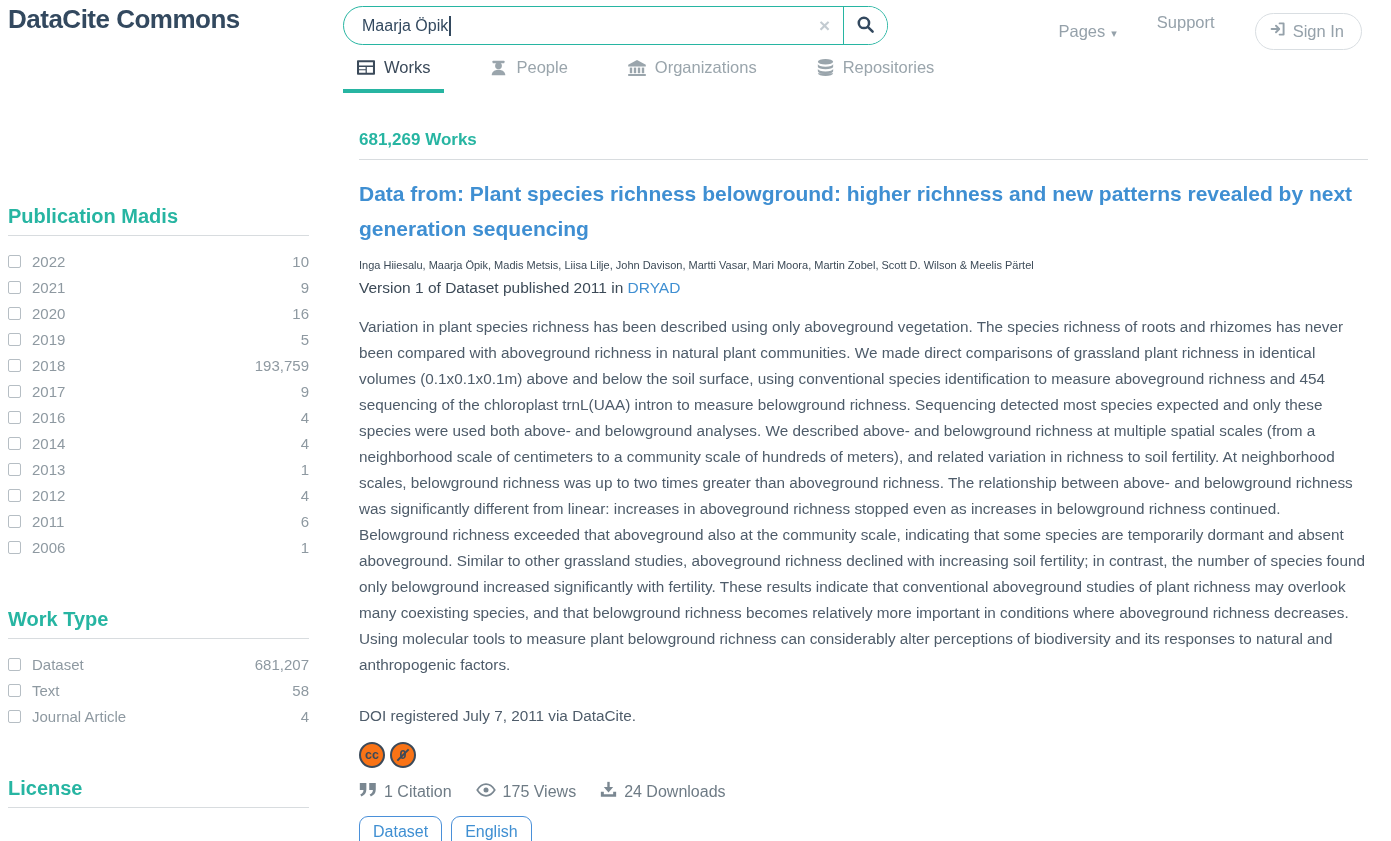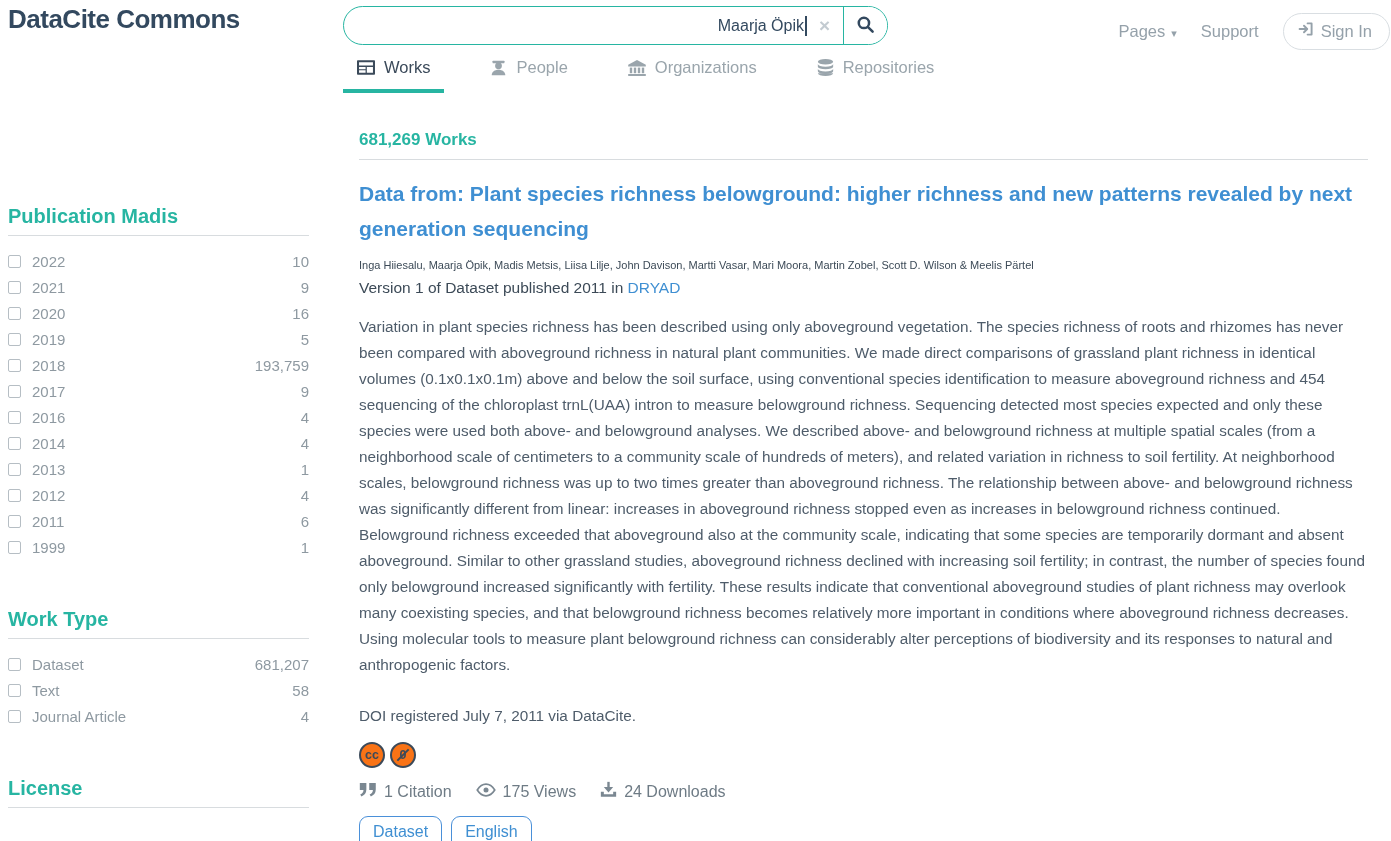--- a/index.html
+++ b/index.html
@@ -16,41 +16,41 @@
     position:absolute; left:8px; top:4px;
     font-size:26px; font-weight:700; color:#33495f; letter-spacing:-0.5px;
   }
   .search-wrap {
     position:absolute; left:343px; top:6px; width:545px; height:39px;
     border:1.5px solid #27b5a2; border-radius:20px;
     display:flex; align-items:stretch; overflow:hidden; background:#fff;
   }
   .search-text {
     flex:1; display:flex; align-items:center; padding-left:18px;
-    font-size:16px; color:#33495f; white-space:nowrap;justify-content:flex-end;
+    font-size:16px; color:#33495f; white-space:nowrap;
   }
   .caret-bar { display:inline-block; width:1.5px; height:20px; background:#33495f; margin-left:1px; }
   .search-clear {
     width:36px; display:flex; align-items:center; justify-content:center;
     color:#c3cbd1; font-size:19px; font-weight:700; cursor:pointer;
   }
   .search-divider { width:1.5px; background:#27b5a2; }
   .search-btn { width:43px; display:flex; align-items:center; justify-content:center; cursor:pointer; background:#fff; border:none; }
 
   .tabs { position:absolute; left:343px; top:52px; display:flex; gap:32px; }
   .tab {
     display:flex; align-items:center; gap:9px; padding:6px 14px 12px 14px;
     font-size:16.5px; color:#9aa5ac; border-bottom:4px solid transparent; cursor:pointer;
   }
   .tab.active { color:#3b4a5a; border-bottom-color:#27b5a2; font-weight:400; }
   .tab svg { display:block; }
 
   .header-right {
-    position:absolute; top:13px; right:1px;
-    display:flex; align-items:center; gap:24px;
+    position:absolute; top:13px; right:29px;
+    display:flex; gap:40px;
     color:#95a1aa; font-size:16.5px;
   }
   .pages-link { display:flex; align-items:center; gap:6px; cursor:pointer; }
   .caret-down { font-size:11px; margin-top:3px; }
   .support-link { cursor:pointer; color:#95a1aa; }
   .signin-btn {
     display:flex; align-items:center; gap:7px;
     border:1.5px solid #d9dee2; border-radius:20px;
     padding:7px 17px 8px 14px; cursor:pointer; color:#95a1aa; background:#fff;
     font-size:16.5px;
@@ -244,21 +244,21 @@
           <span class="facet-label">2012</span>
           <span class="facet-count">4</span>
         </div>
         <div class="facet-row">
           <span class="cb"></span>
           <span class="facet-label">2011</span>
           <span class="facet-count">6</span>
         </div>
         <div class="facet-row">
           <span class="cb"></span>
-          <span class="facet-label">1999</span>
+          <span class="facet-label">2006</span>
           <span class="facet-count">1</span>
         </div>
       </div>
   </div>
 
   <div class="facet-group">
     <div class="facet-title">Work Type</div>
     <hr class="facet-rule">
     <div class="facet-list">
         <div class="facet-row">

